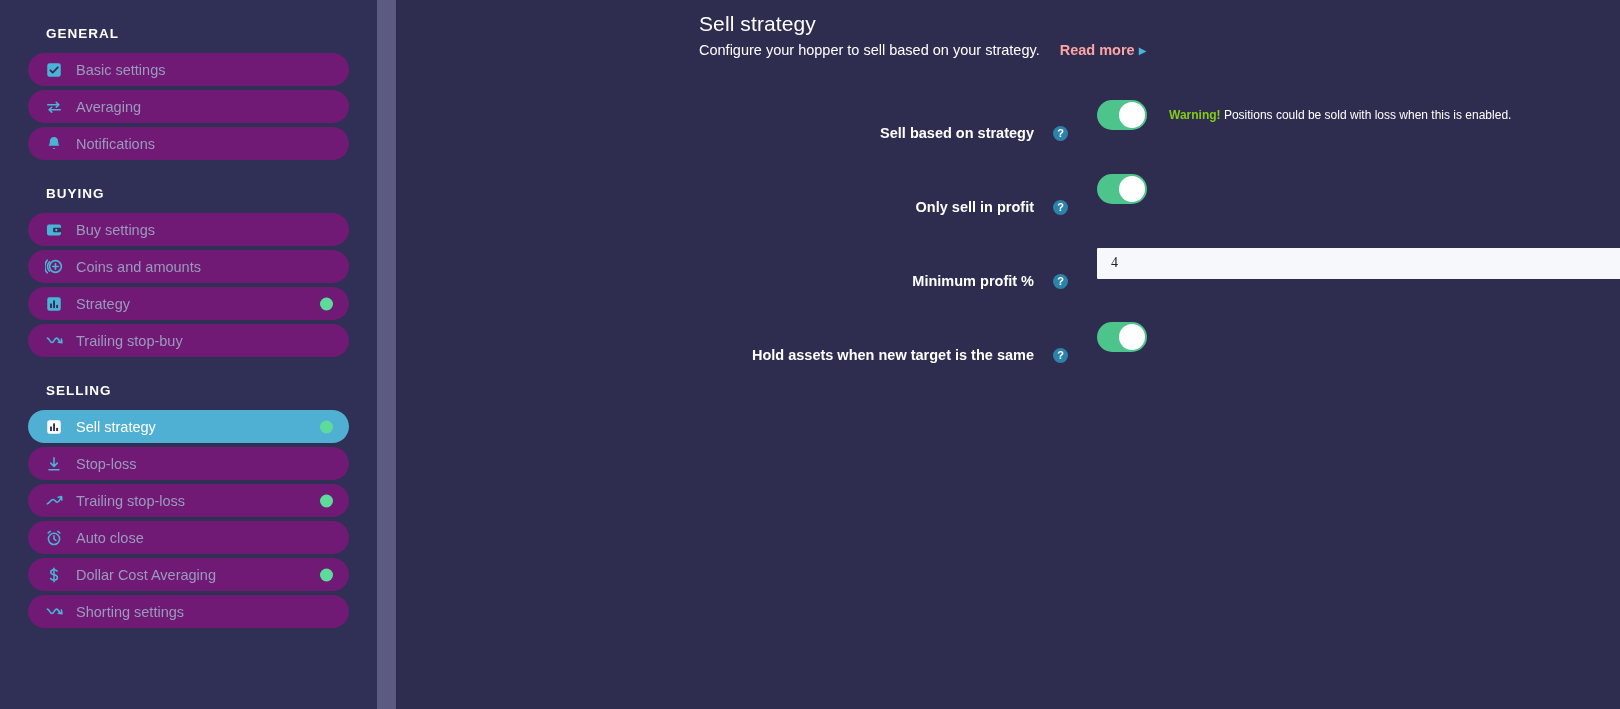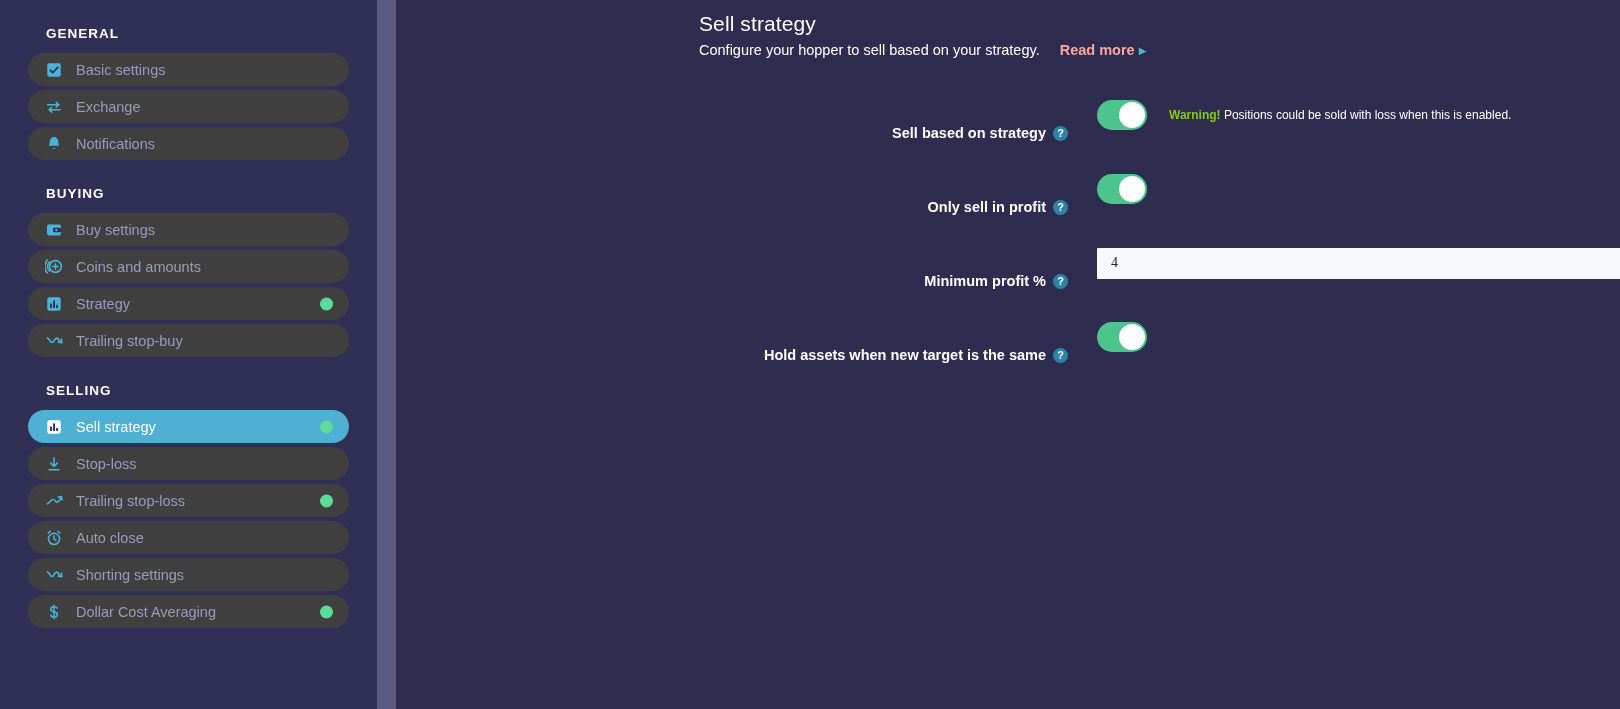--- a/index.html
+++ b/index.html
@@ -45,21 +45,21 @@
     line-height: 16px;
   }
   .group-label.first { margin-top: 26px; }
 
   .nav-item {
     position: relative;
     display: flex;
     align-items: center;
     height: 33px;
     border-radius: 17px;
-    background: #404040;
+    background: #701a75;
     margin-bottom: 4px;
     padding: 0 16px 0 16px;
     cursor: pointer;
   }
   .nav-item .nav-icon {
     width: 20px;
     height: 20px;
     flex: 0 0 20px;
     margin-right: 12px;
     display: flex;
@@ -141,21 +141,21 @@
     flex: 0 0 672px;
     text-align: right;
     color: #ffffff;
     font-size: 14.5px;
     font-weight: 700;
     padding-right: 0;
     line-height: 20px;
     display: flex;
     align-items: center;
     justify-content: flex-end;
-    gap: 7px;
+    gap: 19px;
     margin-top: 36px;
   }
   .help-icon {
     width: 15px;
     height: 15px;
     flex: 0 0 15px;
     border-radius: 50%;
     background: #2c82a8;
     color: #ffffff;
     font-size: 11px;
@@ -234,21 +234,21 @@
         </span>
         <span class="nav-label">Basic settings</span>
       </div>
       <div class="nav-item">
         <span class="nav-icon">
           <svg viewBox="0 0 20 20" width="18" height="18">
             <path d="M3 7.5h12M12.5 4.8L15.5 7.5 12.5 10.2" stroke="currentColor" fill="none" stroke-width="1.7" stroke-linecap="round" stroke-linejoin="round"></path>
             <path d="M17 13h-12M7.5 10.3L4.5 13 7.5 15.7" stroke="currentColor" fill="none" stroke-width="1.7" stroke-linecap="round" stroke-linejoin="round"></path>
           </svg>
         </span>
-        <span class="nav-label">Exchange</span>
+        <span class="nav-label">Averaging</span>
       </div>
       <div class="nav-item">
         <span class="nav-icon">
           <svg viewBox="0 0 20 20" width="18" height="18">
             <path d="M10 2.2c-2.7 0-4.6 2-4.6 4.6 0 4-1.5 5.2-1.5 5.2h12.2s-1.5-1.2-1.5-5.2c0-2.6-1.9-4.6-4.6-4.6z" fill="currentColor"></path>
             <path d="M8.4 14.4a1.7 1.7 0 003.2 0" fill="currentColor"></path>
           </svg>
         </span>
         <span class="nav-label">Notifications</span>
       </div>
@@ -331,36 +331,36 @@
           <svg viewBox="0 0 20 20" width="18" height="18">
             <circle cx="10" cy="11" r="6.2" stroke="currentColor" fill="none" stroke-width="1.7" stroke-linecap="round" stroke-linejoin="round"></circle>
             <path d="M10 7.6V11l2.2 1.6" stroke="currentColor" fill="none" stroke-width="1.7" stroke-linecap="round" stroke-linejoin="round"></path>
             <path d="M3.6 4.4l2.3-1.9M16.4 4.4l-2.3-1.9" stroke="currentColor" fill="none" stroke-width="1.7" stroke-linecap="round" stroke-linejoin="round"></path>
           </svg>
         </span>
         <span class="nav-label">Auto close</span>
       </div>
       <div class="nav-item">
         <span class="nav-icon">
+          <svg viewBox="0 0 20 20" width="18" height="18">
+            <path d="M10 2.6v14.8" stroke="currentColor" fill="none" stroke-width="1.7" stroke-linecap="round" stroke-linejoin="round"></path>
+            <path d="M13.4 5.6c-.7-1-2-1.5-3.4-1.5-2 0-3.6 1-3.6 2.8 0 3.8 7.4 1.9 7.4 5.8 0 1.9-1.8 2.9-3.8 2.9-1.6 0-3-.6-3.7-1.7" stroke="currentColor" fill="none" stroke-width="1.7" stroke-linecap="round" stroke-linejoin="round"></path>
+          </svg>
+        </span>
+        <span class="nav-label">Dollar Cost Averaging</span>
+        <span class="status-dot"></span>
+      </div>
+      <div class="nav-item">
+        <span class="nav-icon">
           <svg viewBox="0 0 20 20" width="19" height="19">
             <path d="M2.5 7.5c2.2 0 2.4 4.6 4.8 4.6 2.3 0 2.5-4.6 4.8-4.6 1.9 0 2.6 3 4.2 4.2" stroke="currentColor" fill="none" stroke-width="1.7" stroke-linecap="round" stroke-linejoin="round"></path>
             <path d="M17.2 8.4l.6 3.8-3.8-.3" stroke="currentColor" fill="none" stroke-width="1.7" stroke-linecap="round" stroke-linejoin="round"></path>
           </svg>
         </span>
         <span class="nav-label">Shorting settings</span>
-      </div>
-      <div class="nav-item">
-        <span class="nav-icon">
-          <svg viewBox="0 0 20 20" width="18" height="18">
-            <path d="M10 2.6v14.8" stroke="currentColor" fill="none" stroke-width="1.7" stroke-linecap="round" stroke-linejoin="round"></path>
-            <path d="M13.4 5.6c-.7-1-2-1.5-3.4-1.5-2 0-3.6 1-3.6 2.8 0 3.8 7.4 1.9 7.4 5.8 0 1.9-1.8 2.9-3.8 2.9-1.6 0-3-.6-3.7-1.7" stroke="currentColor" fill="none" stroke-width="1.7" stroke-linecap="round" stroke-linejoin="round"></path>
-          </svg>
-        </span>
-        <span class="nav-label">Dollar Cost Averaging</span>
-        <span class="status-dot"></span>
       </div>
     </nav>
   <div class="side-gap"></div>
 
   <section class="main">
     <div class="page-head">
       <h1 class="page-title">Sell strategy</h1>
       <div class="page-sub">
         <span>Configure your hopper to sell based on your strategy.</span><a class="read-more" href="#">Read more</a><span class="read-more-arrow">▶</span>
       </div>

